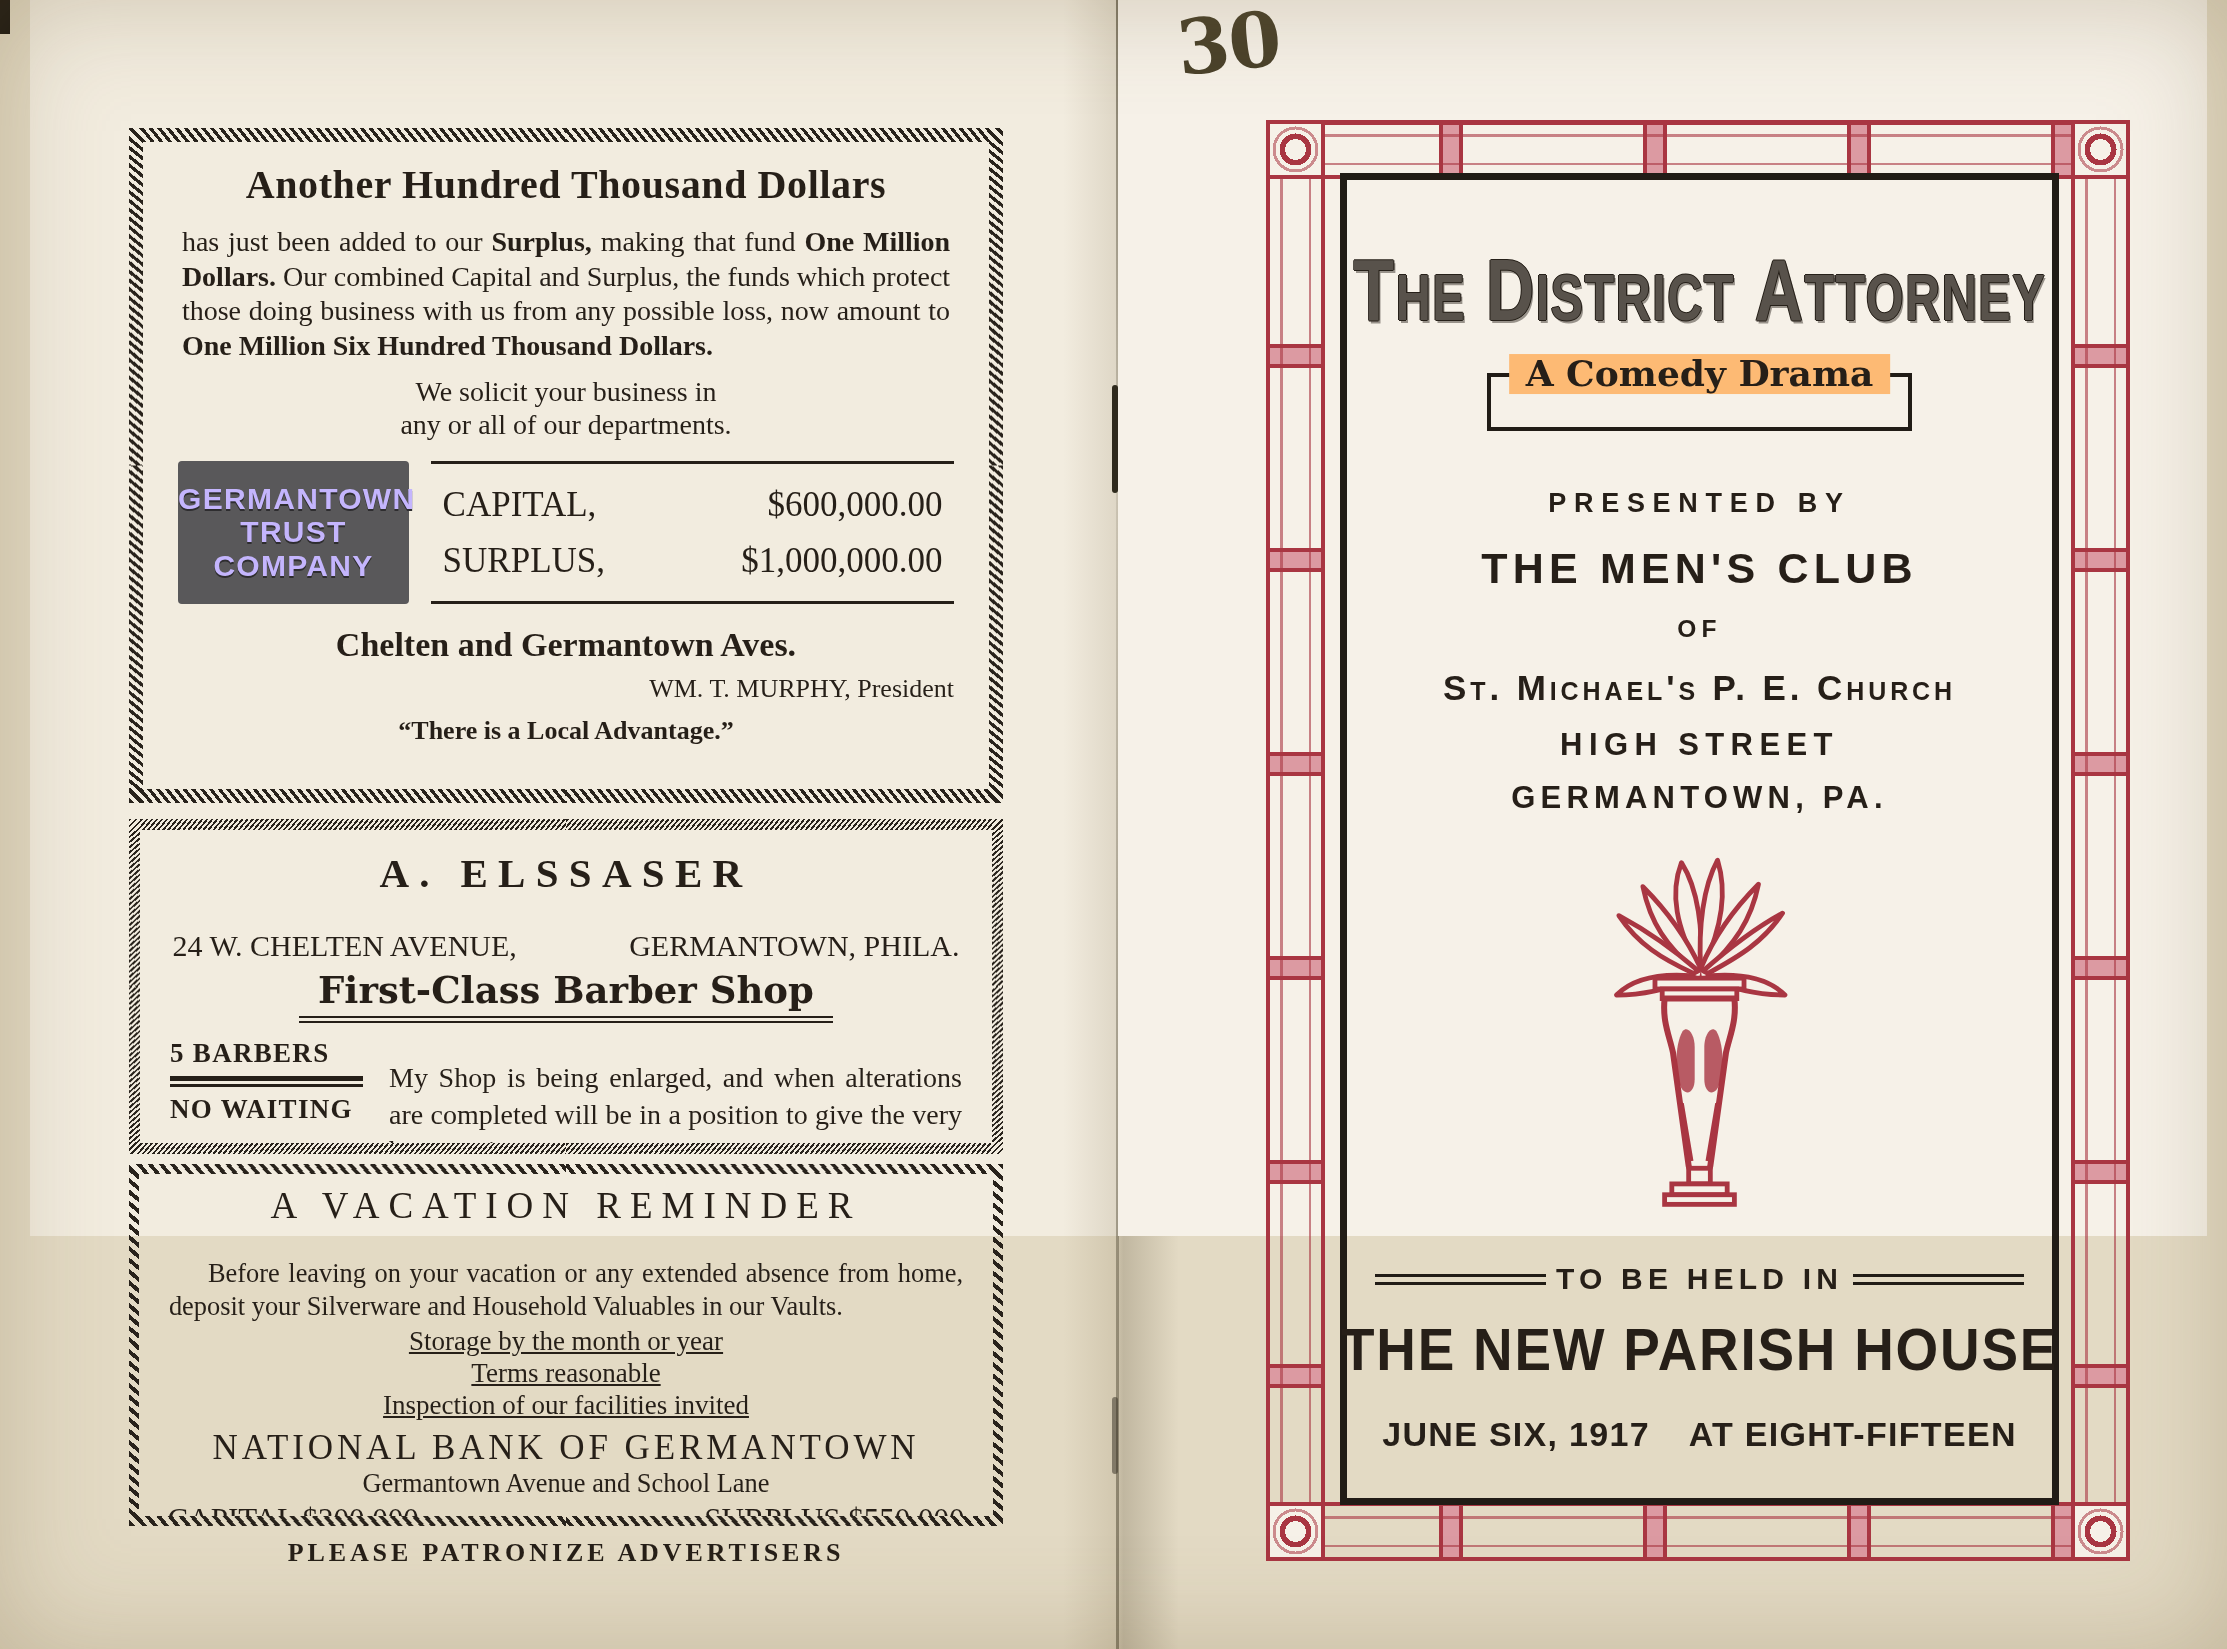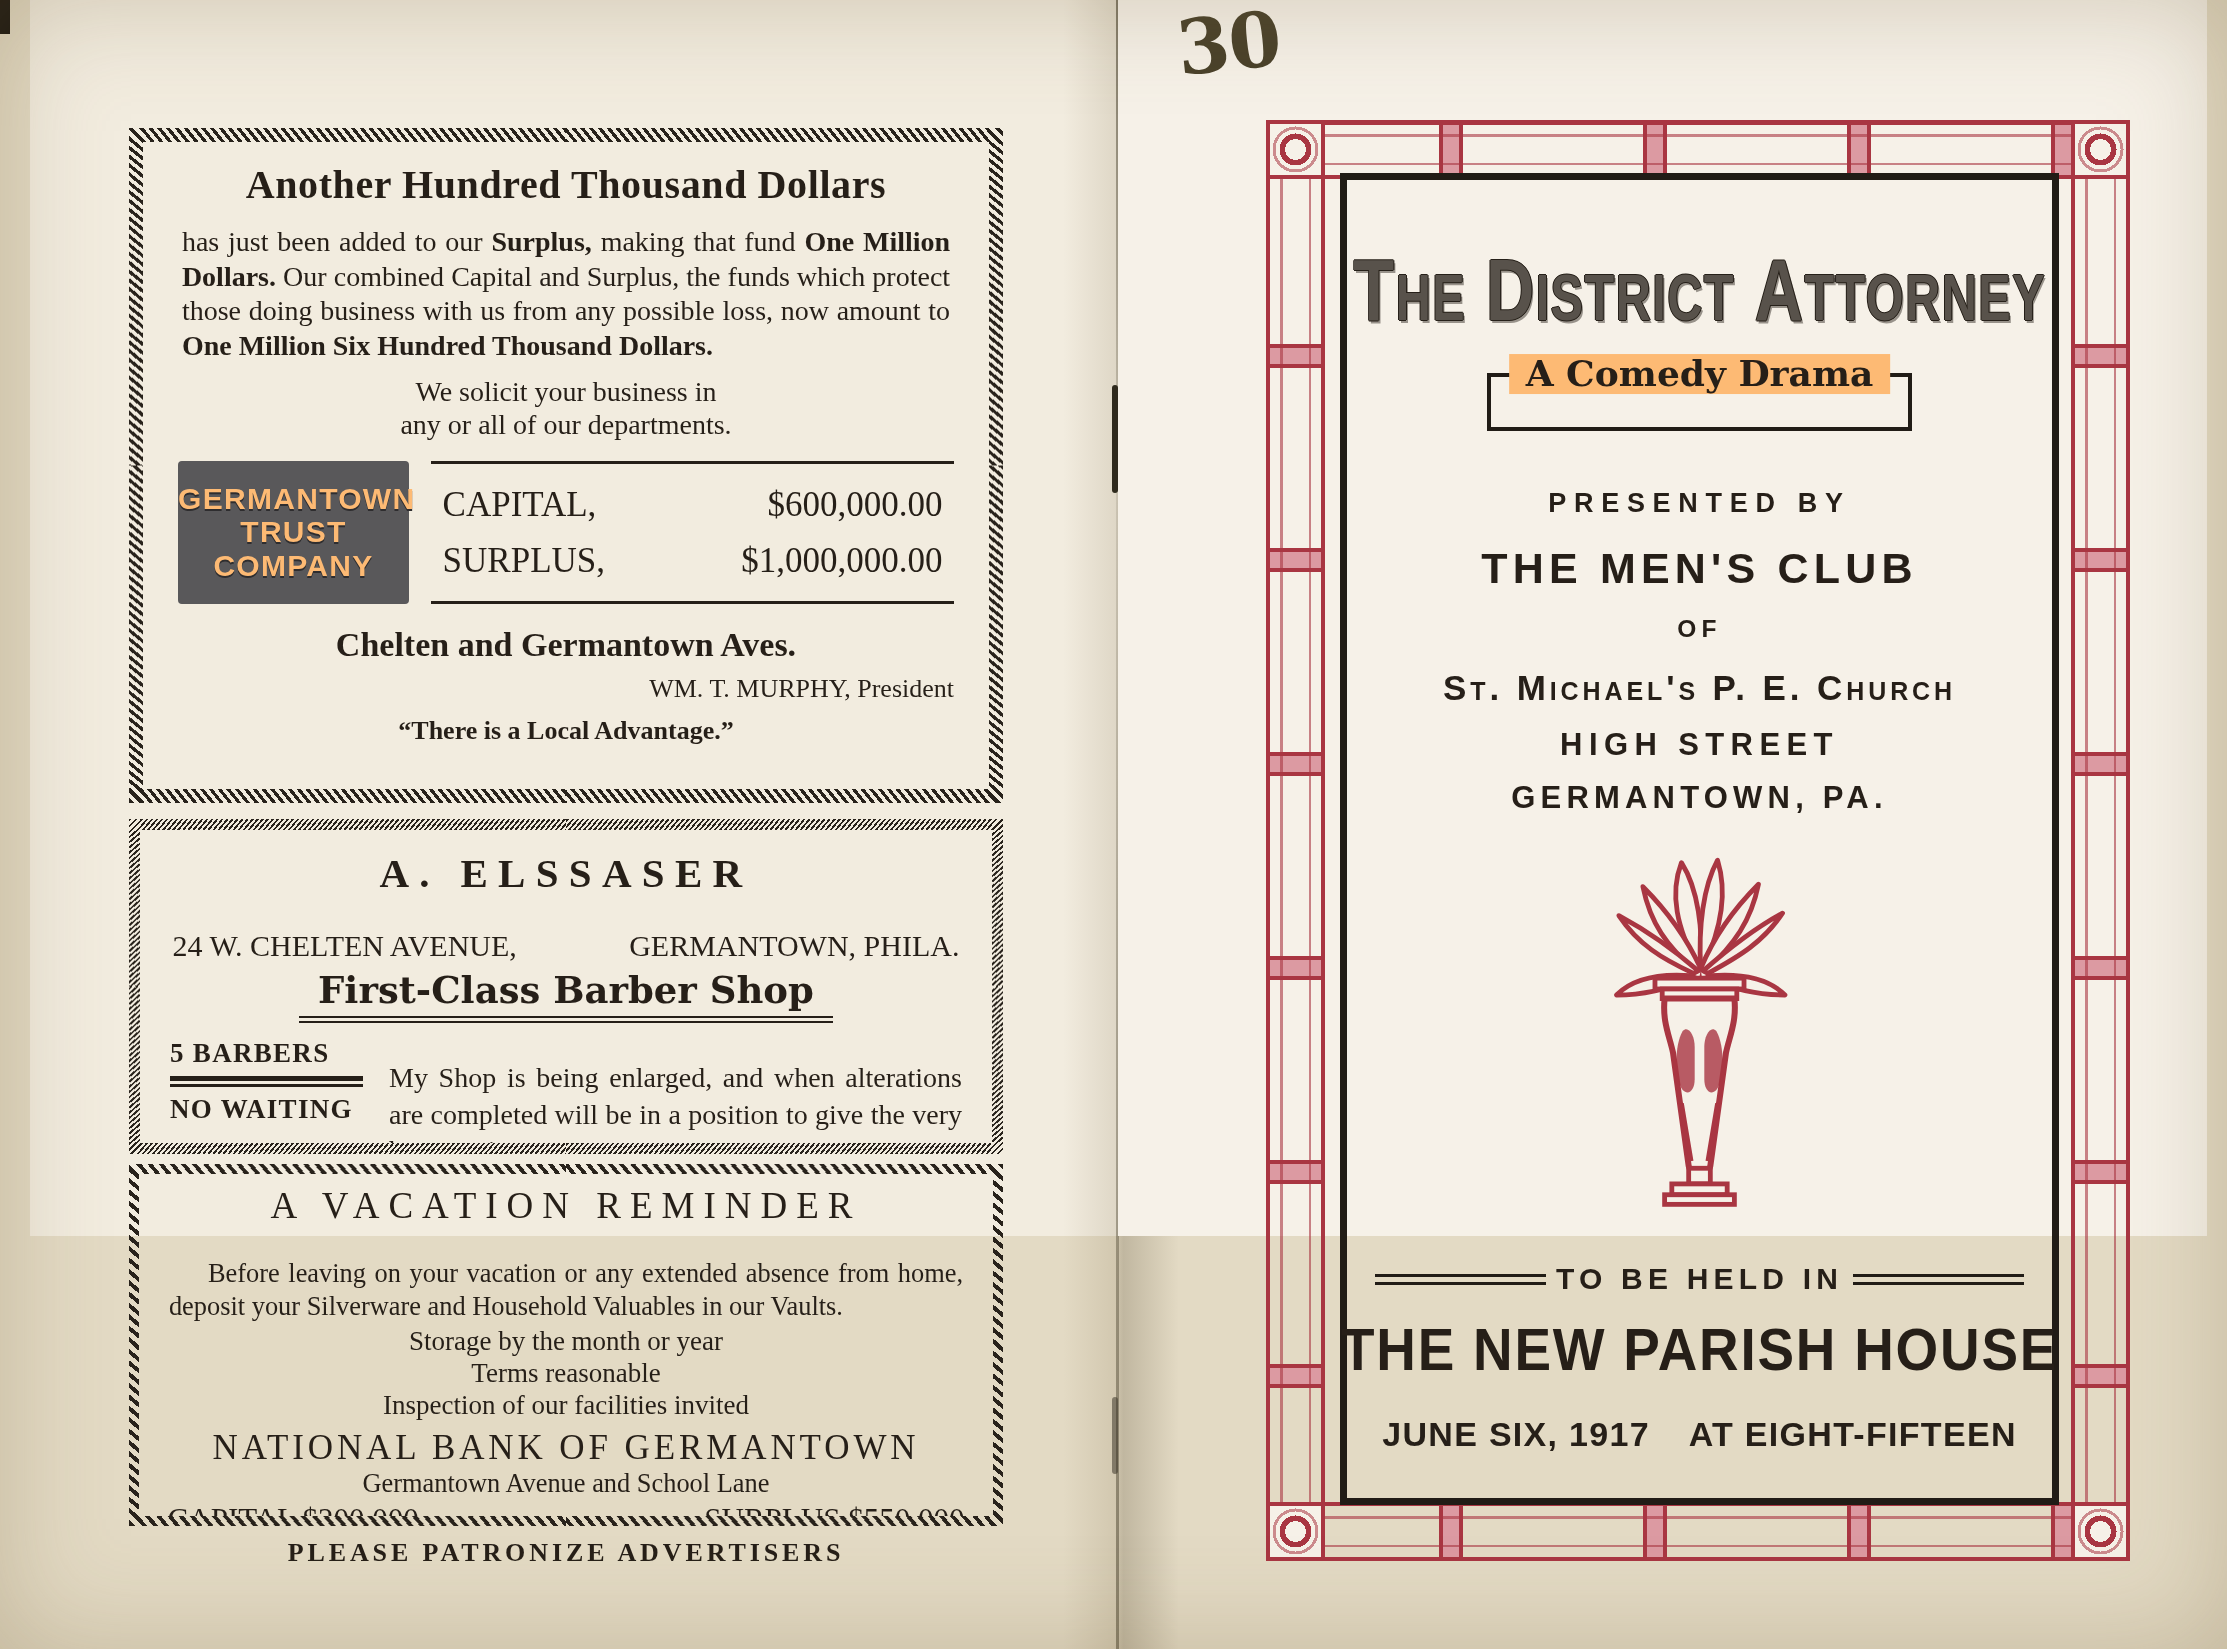--- a/index.html
+++ b/index.html
@@ -38,21 +38,21 @@
     padding:9px 30px;}
   .ad3{top:1164px;height:362px;border:10.3px solid transparent;
     border-image:repeating-linear-gradient(45deg,#28221b 0 7px,transparent 7px 15.5px) 16 round;
     padding:9px 26px;}
 
   .ad1-headline{font:700 40px/1.1 "Liberation Serif",serif;text-align:center;margin:3.9px 0 0;letter-spacing:0.6px;}
   .ad1-body{font:400 28px/1.24 "Liberation Serif",serif;text-align:justify;margin:18px 3.9px 0;}
   .ad1-body b{font-weight:700;}
   .solicit{font:400 28px/1.18 "Liberation Serif",serif;text-align:center;margin-top:11.6px;}
   .trust-row{display:flex;align-items:stretch;margin-top:19.3px;}
-  .trust-logo{width:231px;min-height:143px;background:#59585a;color:#fdba74;
+  .trust-logo{width:231px;min-height:143px;background:#59585a;color:#c4b5fd;
     font:700 30px/1.12 "Liberation Sans",sans-serif;text-align:center;
     display:flex;flex-direction:column;justify-content:center;letter-spacing:1.3px;
     text-shadow:0 1.9px 0 #2e2d2f;border-radius:3.9px;}
   .trust-table{flex:1;margin-left:22px;border-top:3.2px solid var(--ink);border-bottom:3.2px solid var(--ink);
     padding:15.5px 6.4px;display:flex;flex-direction:column;justify-content:space-between;
     font:400 35px/1 "Liberation Serif",serif;}
   .trust-tr{display:flex;justify-content:space-between;padding:7.7px 5.2px;}
   .trust-address{font:600 34px/1.1 "Liberation Serif",serif;text-align:center;margin-top:22px;}
   .trust-president{font:400 26px/1.1 "Liberation Serif",serif;text-align:right;margin-top:12px;}
   .trust-slogan{font:700 26px/1.1 "Liberation Serif",serif;text-align:center;margin-top:13px;}
@@ -62,21 +62,21 @@
   .barber-sub{font:700 37px/1.12 "DejaVu Serif",serif;width:fit-content;margin:7.7px auto 0;
     padding:0 19.3px 5.2px;border-bottom:7px double var(--ink);}
   .barber-row{display:flex;margin-top:9px;align-items:flex-start;}
   .badge{width:193px;font:700 27px/1.1 "Liberation Serif",serif;letter-spacing:1.3px;margin-top:6.4px;}
   .rule2{height:11px;border-top:5.8px solid var(--ink);border-bottom:3.2px solid var(--ink);margin:7.7px 0;box-sizing:border-box;}
   .barber-body{flex:1;margin-left:26px;font:400 28px/1.3 "Liberation Serif",serif;text-align:justify;}
 
   .vac-headline{font:400 37px/1.1 "Liberation Serif",serif;letter-spacing:9px;text-align:center;margin-top:2.6px;}
   .vac-body{font:400 26.4px/1.24 "Liberation Serif",serif;text-align:justify;margin:7.7px 3.9px 0;text-indent:39px;}
   .vac-line{font:400 27px/1.17 "Liberation Serif",serif;text-align:center;}
-  .vac-lines{margin-top:3.9px;}
+  .vac-lines{margin-top:3.9px;text-decoration:underline;}
   .vac-bank{font:400 35px/1.1 "Liberation Serif",serif;letter-spacing:3.9px;text-align:center;margin-top:7.7px;}
   .vac-bank-addr{font:400 26.4px/1.12 "Liberation Serif",serif;text-align:center;margin-top:1.3px;}
   .vac-caps{display:flex;justify-content:space-between;font:400 31px/1.1 "Liberation Serif",serif;margin-top:5.2px;padding:0 2.6px;}
   .advert-footer{position:absolute;left:99px;width:874px;top:1539px;text-align:center;
     font:600 26px/1.1 "Liberation Serif",serif;letter-spacing:3.9px;}
 
   
   .rb{position:absolute;}
   .rb-top,.rb-bottom{left:148px;width:864px;height:59px;
     background:

